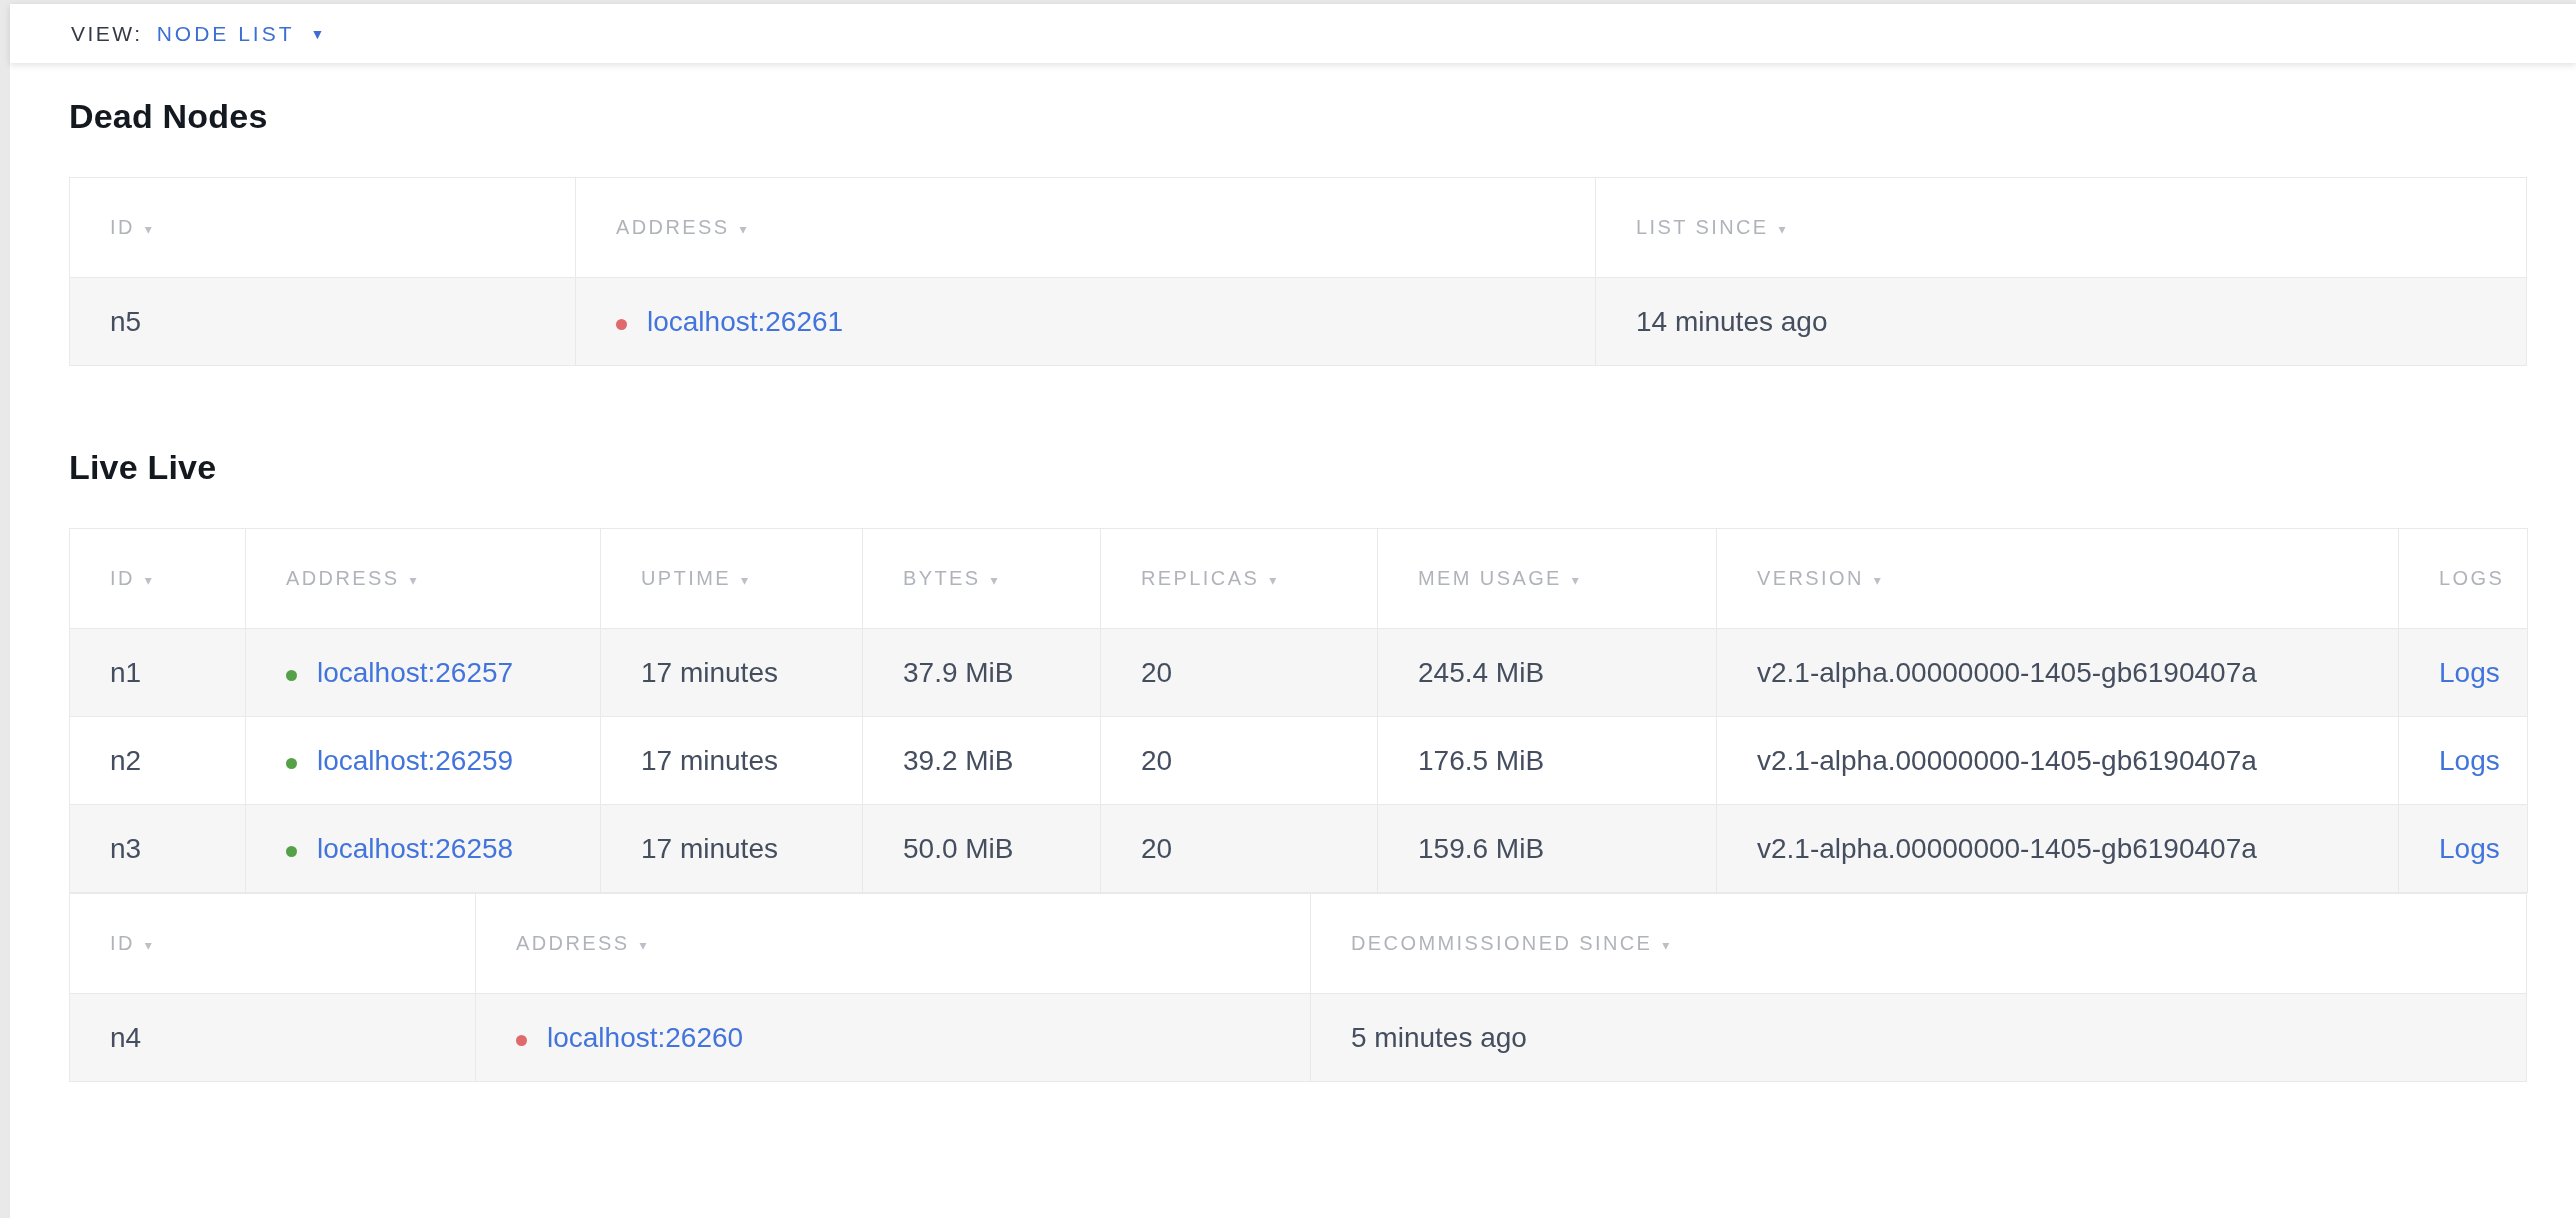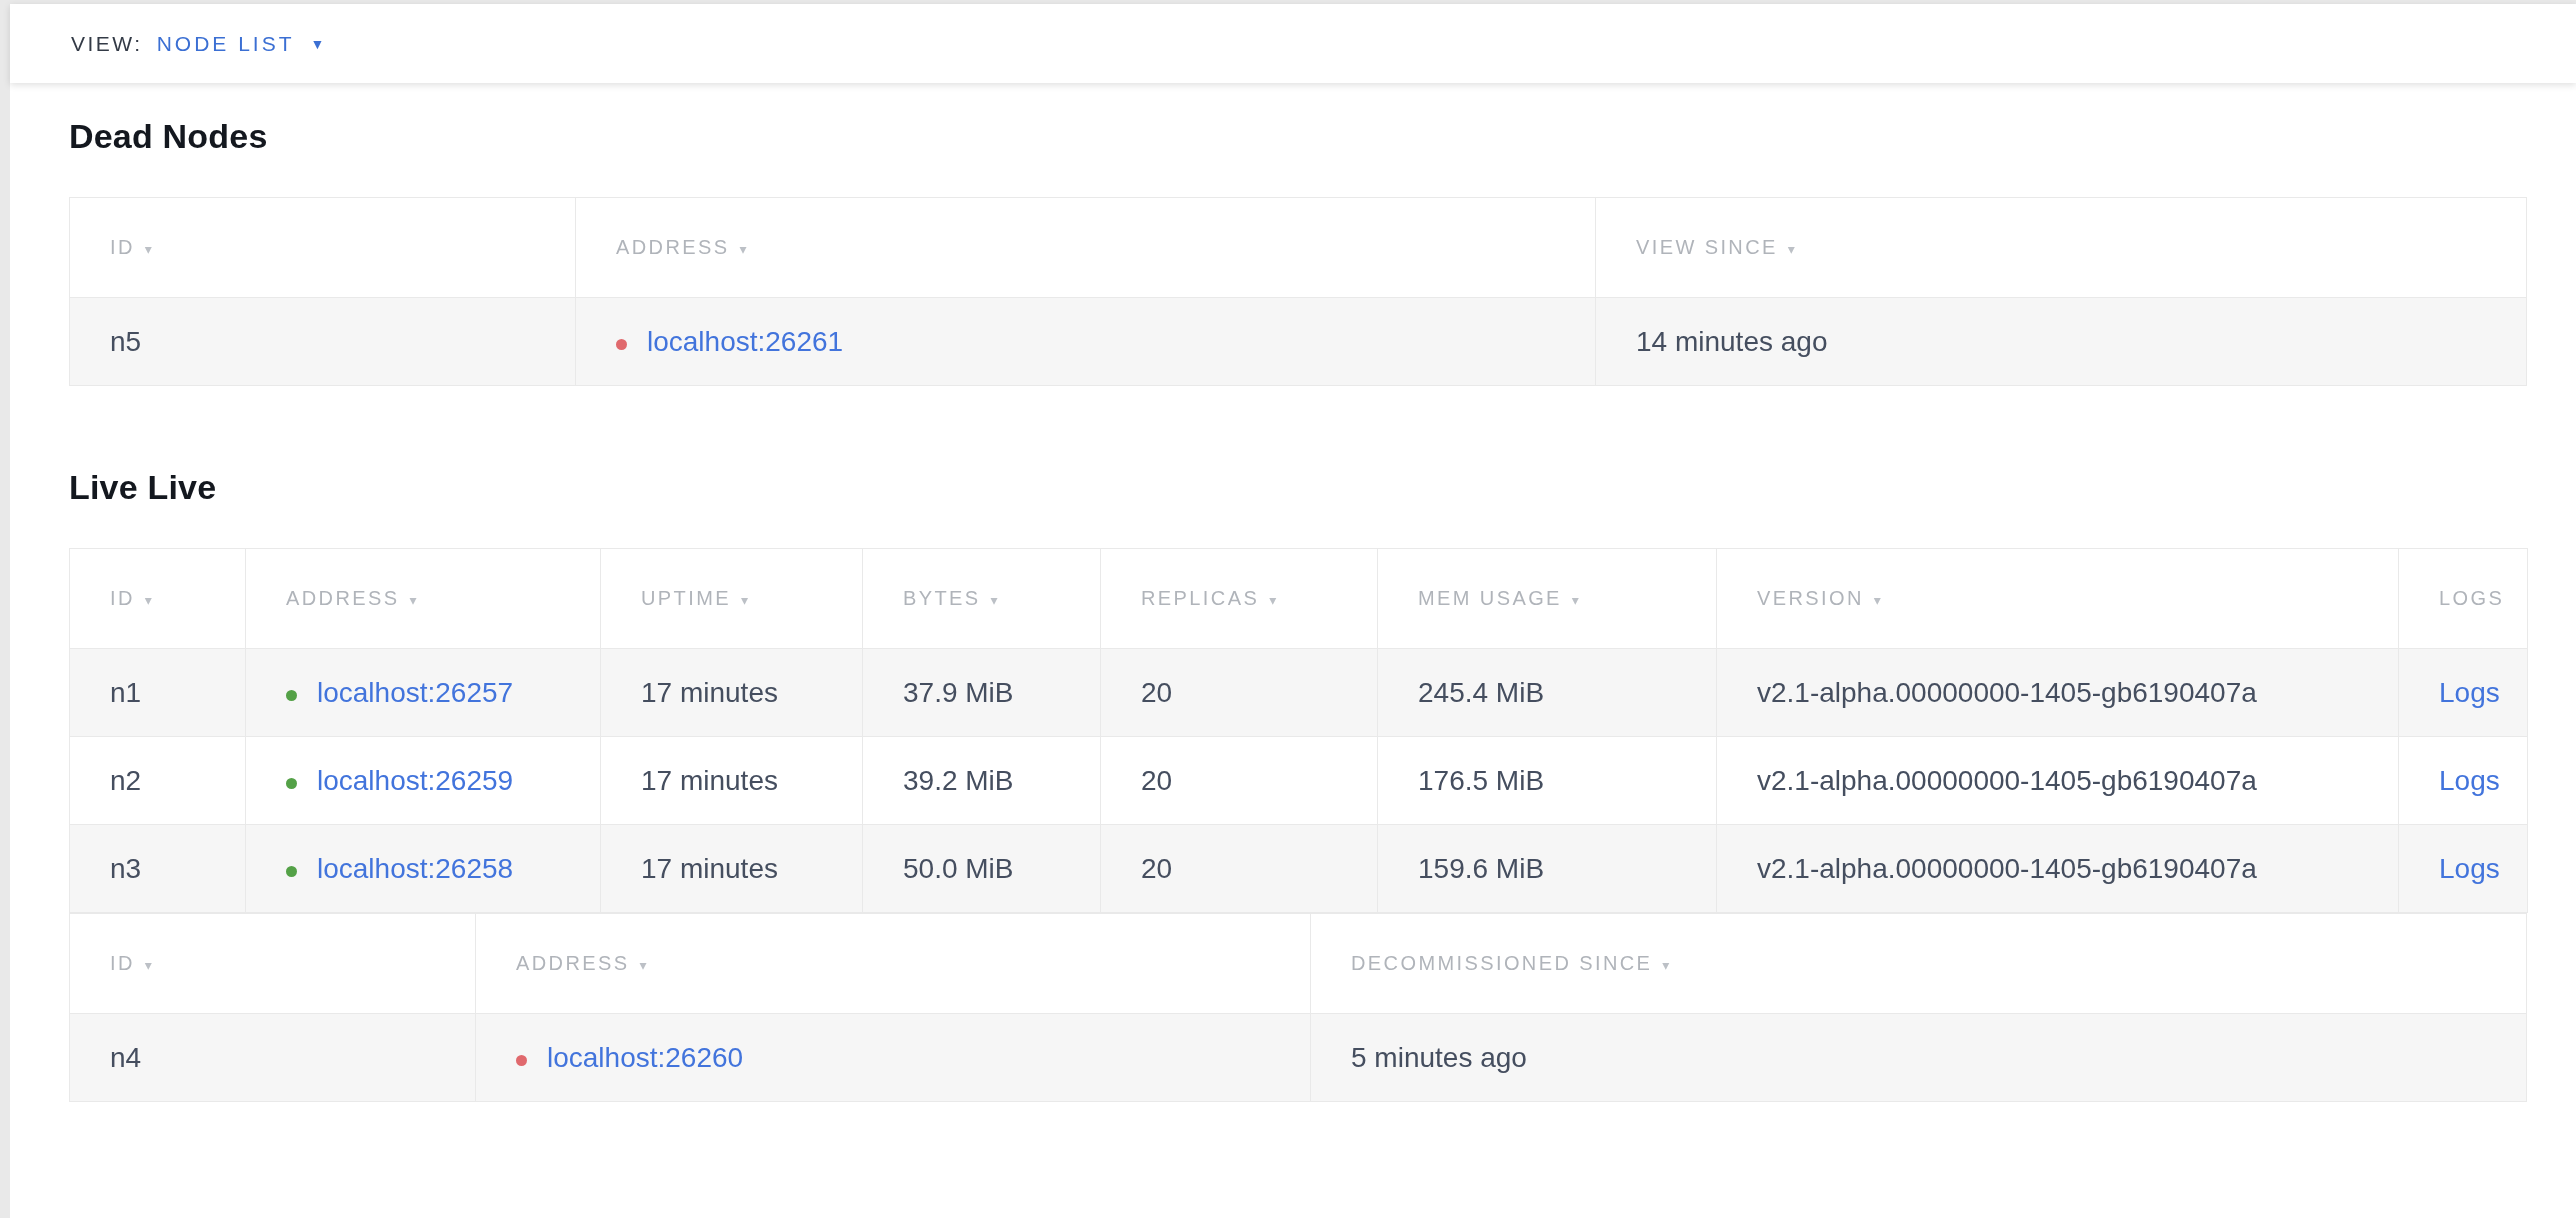--- a/index.html
+++ b/index.html
@@ -6,21 +6,21 @@
   body{
     width:2576px;height:1219px;overflow:hidden;
     background:#e9e9e9;
     font-family:"Liberation Sans","DejaVu Sans",sans-serif;
     -webkit-font-smoothing:antialiased;
   }
   .app{margin-left:10px;margin-top:4px;background:#ffffff;width:2566px;min-height:1215px;}
 
   
   .topbar{
-    height:79px;background:#ffffff;display:flex;align-items:center;
+    height:59px;background:#ffffff;display:flex;align-items:center;
     padding-left:61px;box-shadow:0 2px 7px rgba(0,0,0,0.13);
     position:relative;z-index:2;
   }
   .view-label{font-size:21px;letter-spacing:2.5px;color:#333a46;}
   .view-select{
     display:flex;align-items:center;margin-left:14px;background:none;border:none;
     padding:0;cursor:pointer;font-family:inherit;
   }
   .view-value{font-size:21px;letter-spacing:3px;color:var(--accent-blue,#3b6fd3);}
   .dropdown-caret{font-size:14px;margin-left:16px;color:var(--accent-blue,#3b6fd3);line-height:1;}
@@ -76,21 +76,21 @@
           <table class="nodes">
             <colgroup>
               <col style="width: 506px;">
               <col style="width: 1020px;">
               <col style="width: 931px;">
             </colgroup>
             <thead>
               <tr>
                 <th><span>ID</span><span class="sort-caret">▾</span></th>
                 <th><span>ADDRESS</span><span class="sort-caret">▾</span></th>
-                <th><span>VIEW SINCE</span><span class="sort-caret">▾</span></th>
+                <th><span>LIST SINCE</span><span class="sort-caret">▾</span></th>
               </tr>
             </thead>
             <tbody>
               <tr>
                 <td><span>n5</span></td>
                 <td><span class="status-dot" style="background: rgb(224, 105, 109);"></span><a class="cell-link">localhost:26261</a></td>
                 <td><span>14 minutes ago</span></td>
               </tr>
             </tbody>
           </table>

